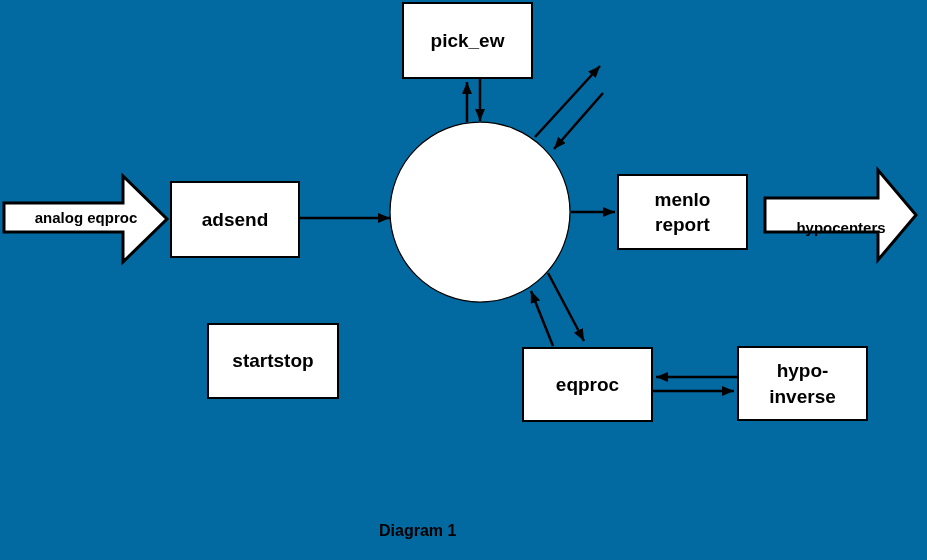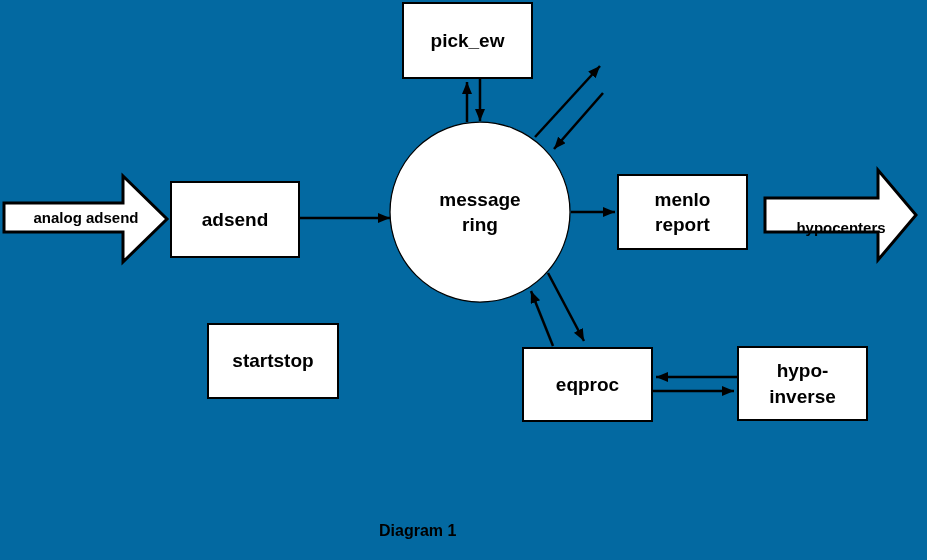--- a/index.html
+++ b/index.html
@@ -132,23 +132,19 @@
     <span class="node-label">startstop</span>
   </div>
   <div class="node" id="node-eqproc">
     <span class="node-label">eqproc</span>
   </div>
   <div class="node" id="node-hypo-inverse">
     <span class="node-label">hypo-
 inverse</span>
   </div>
 
-  <div class="ring-label">
-    <span class="node-label">message
-ring</span>
-  </div>
 
-  <div class="io-label" id="label-analog-signals">analog adsend</div>
+  <div class="io-label" id="label-analog-signals">analog eqproc</div>
   <div class="io-label" id="label-hypocenters">hypocenters</div>
 
   <div id="caption">Diagram 1</div>
 
 </div>
 
 </body></html>

